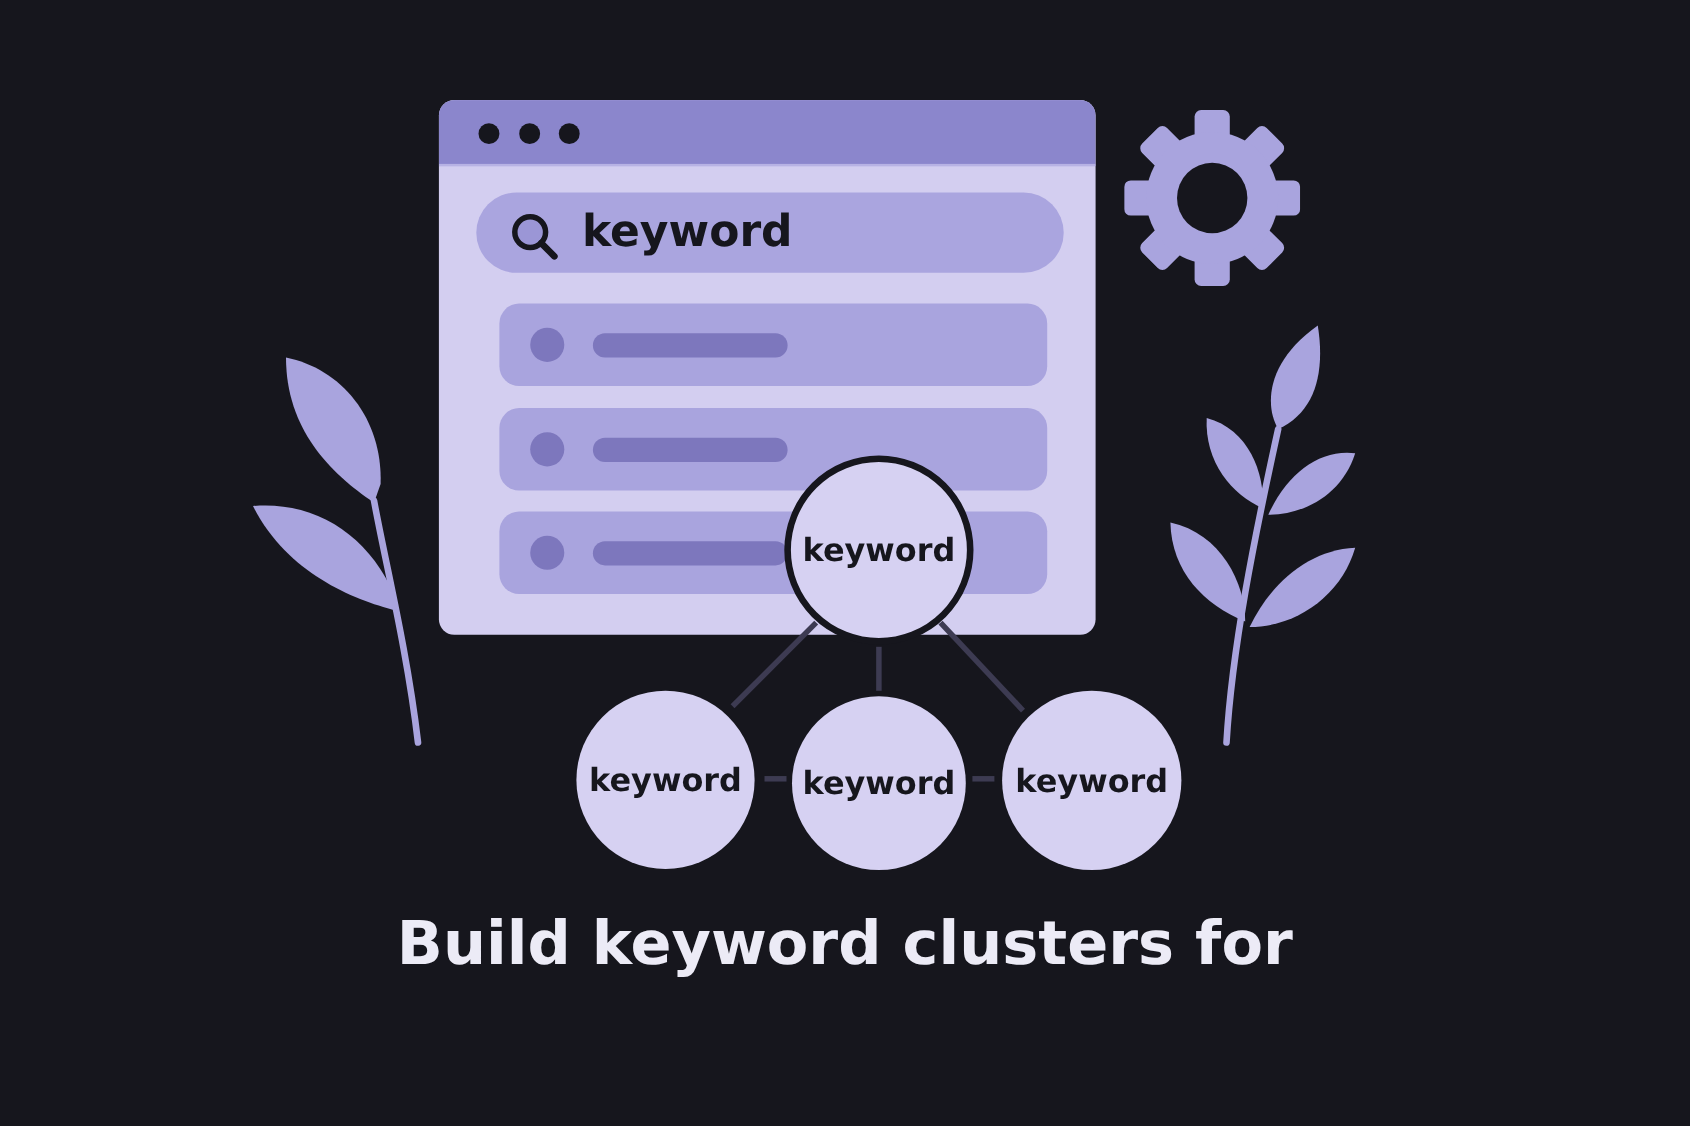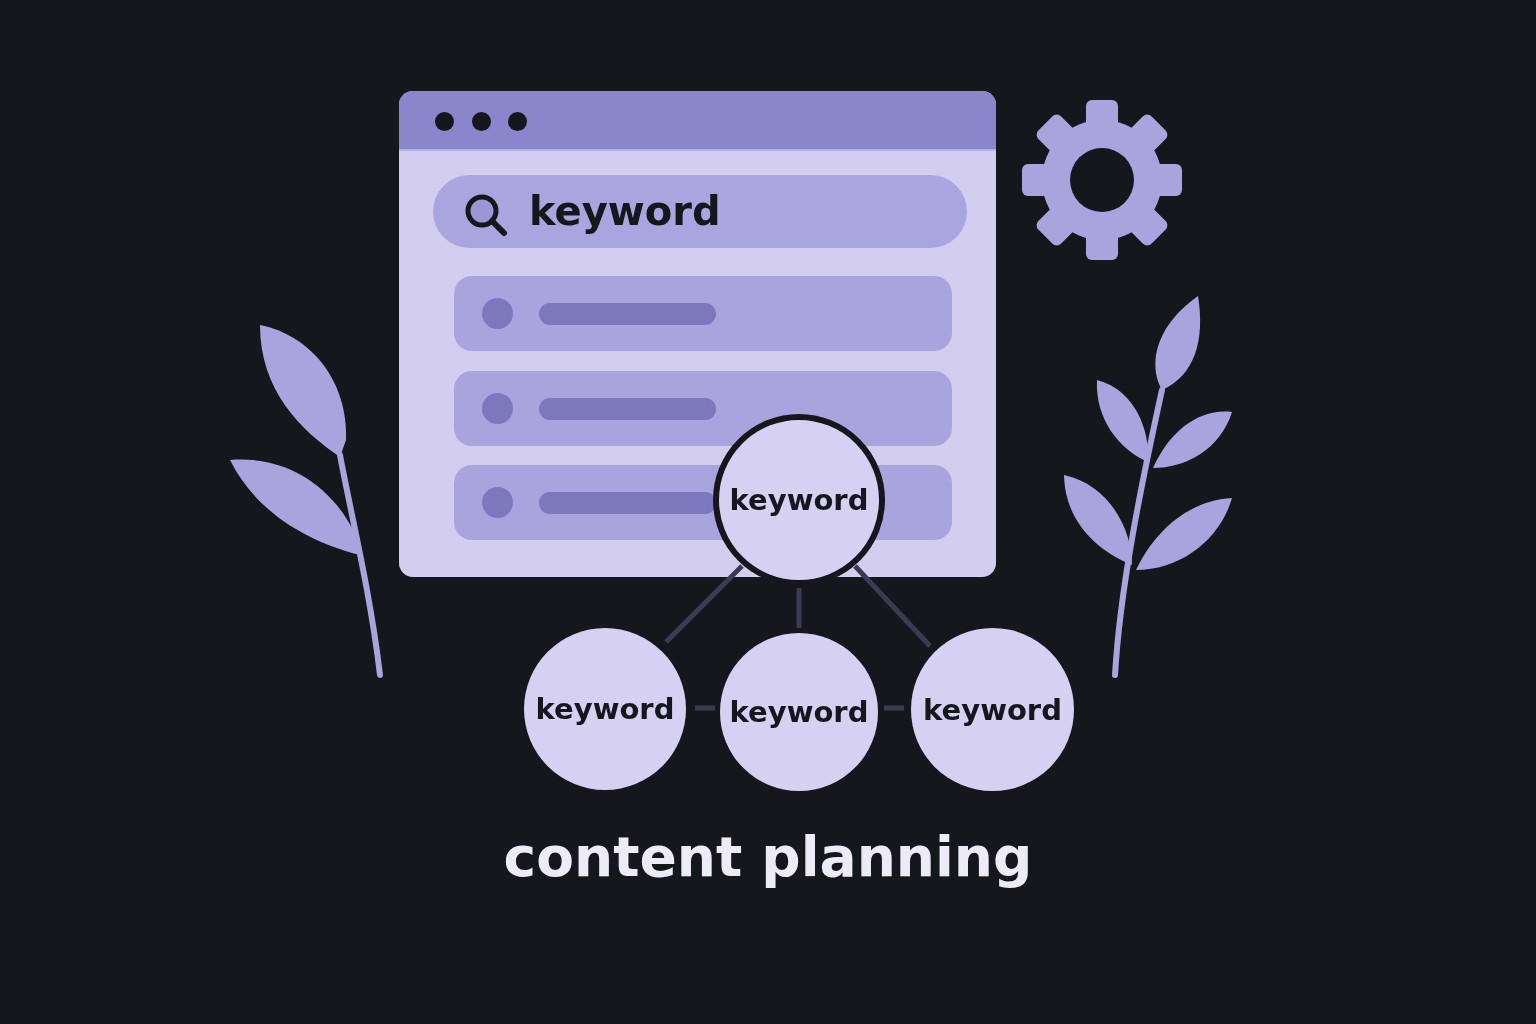--- a/index.html
+++ b/index.html
@@ -90,14 +90,14 @@
   <span>keyword</span>
 </div>
 <div class="abs node" style="left:720px;top:633px;width:158px;height:158px;">
   <span>keyword</span>
 </div>
 <div class="abs node" style="left:911px;top:628px;width:163px;height:163px;">
   <span>keyword</span>
 </div>
 
 <div class="abs title">
-  <div>content planning</div>
+  <div>Build keyword clusters for</div>
 </div>
 
 </body></html>

